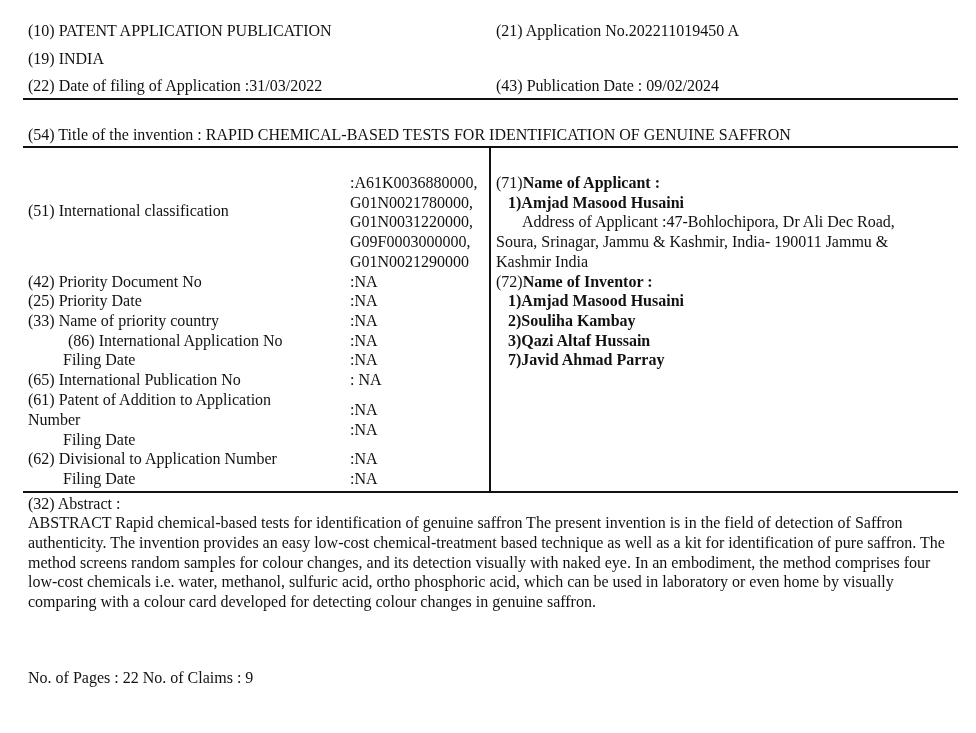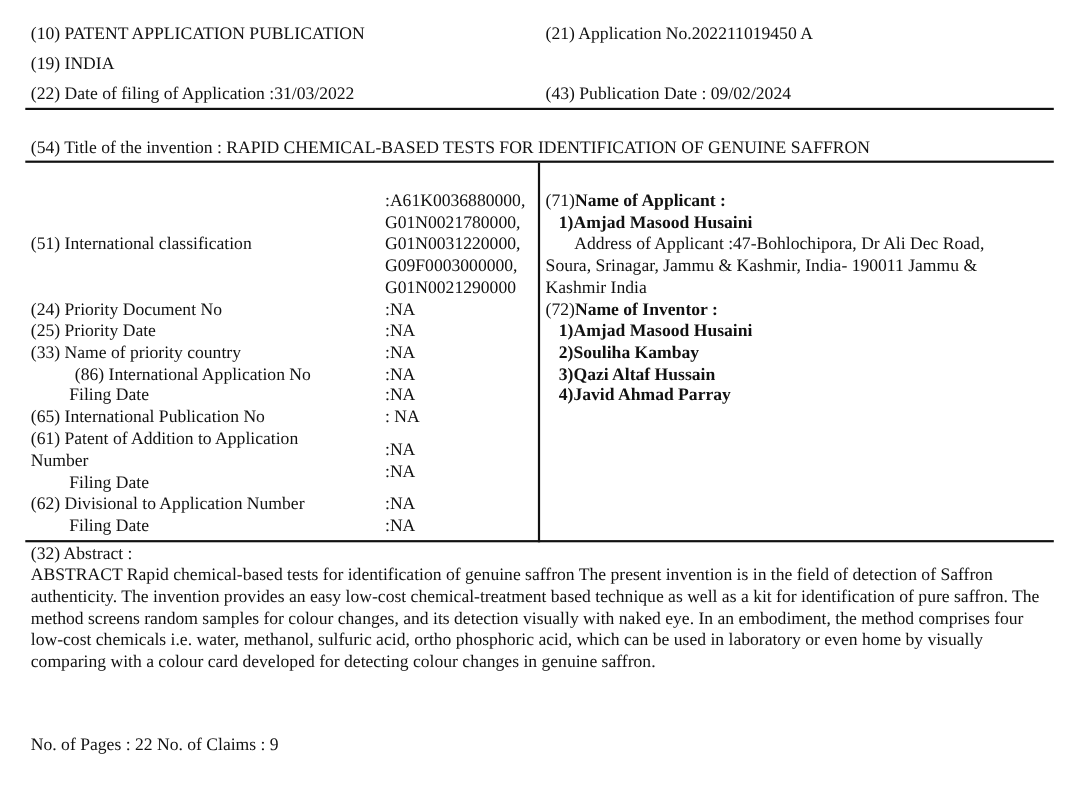--- a/index.html
+++ b/index.html
@@ -27,28 +27,28 @@
 <div class="abs" style="left:496px; top:76px;">(43) Publication Date : 09/02/2024</div>
 
 <div class="rule" style="left:23px; top:98px; width:935px; height:2px;"></div>
 
 <div class="abs" style="left:28px; top:125px;">(54) Title of the invention : RAPID CHEMICAL-BASED TESTS FOR IDENTIFICATION OF GENUINE SAFFRON</div>
 
 <div class="rule" style="left:23px; top:146px; width:935px; height:2px;"></div>
 
 <div class="rule" style="left:489px; top:148px; width:2px; height:345px;"></div>
 
-<div class="row" style="top:212px;">(51) International classification</div>
+<div class="row" style="top:201px;">(51) International classification</div>
 <div class="val" style="top:173px;">:A61K0036880000,</div>
 <div class="val" style="top:193px;">G01N0021780000,</div>
 <div class="val" style="top:212px;">G01N0031220000,</div>
 <div class="val" style="top:232px;">G09F0003000000,</div>
 <div class="val" style="top:252px;">G01N0021290000</div>
 
-<div class="row" style="top:272px;">(24) Priority Document No</div>
+<div class="row" style="top:272px;">(42) Priority Document No</div>
 <div class="val" style="top:272px;">:NA</div>
 
 <div class="row" style="top:291px;">(25) Priority Date</div>
 <div class="val" style="top:291px;">:NA</div>
 
 <div class="row" style="top:311px;">(33) Name of priority country</div>
 <div class="val" style="top:311px;">:NA</div>
 
 <div class="row" style="top:331px;margin-left:40px;">(86) International Application No</div>
 <div class="val" style="top:331px;">:NA</div>
@@ -79,20 +79,20 @@
 <div class="right-line" style="top:212px; padding-left:26px;">Address of Applicant :47-Bohlochipora, Dr Ali Dec Road,</div>
 <div class="right-line" style="top:232px;">Soura, Srinagar, Jammu &amp; Kashmir, India- 190011 Jammu &amp;</div>
 <div class="right-line" style="top:252px;">Kashmir India</div>
 
 <div class="right-line" style="top:272px;">
   <span>(72)</span><span class="bold">Name of Inventor :</span>
 </div>
 <div class="right-line bold" style="top:291px; padding-left:12px;">1)Amjad Masood Husaini</div>
 <div class="right-line bold" style="top:311px; padding-left:12px;">2)Souliha Kambay</div>
 <div class="right-line bold" style="top:331px; padding-left:12px;">3)Qazi Altaf Hussain</div>
-<div class="right-line bold" style="top:350px; padding-left:12px;">4)Javid Ahmad Parray</div>
+<div class="right-line bold" style="top:350px; padding-left:12px;">7)Javid Ahmad Parray</div>
 
 <div class="rule" style="left:23px; top:491px; width:935px; height:2px;"></div>
 
 <div class="abs" style="left:28px; top:494px;">(32) Abstract :</div>
 <div class="abstract-text">ABSTRACT Rapid chemical-based tests for identification of genuine saffron The present invention is in the field of detection of Saffron authenticity. The invention provides an easy low-cost chemical-treatment based technique as well as a kit for identification of pure saffron. The method screens random samples for colour changes, and its detection visually with naked eye. In an embodiment, the method comprises four low-cost chemicals i.e. water, methanol, sulfuric acid, ortho phosphoric acid, which can be used in laboratory or even home by visually comparing with a colour card developed for detecting colour changes in genuine saffron.</div>
 
 <div class="abs" style="left:28px; top:668px;">No. of Pages : 22 No. of Claims : 9</div>
 
 </body></html>

